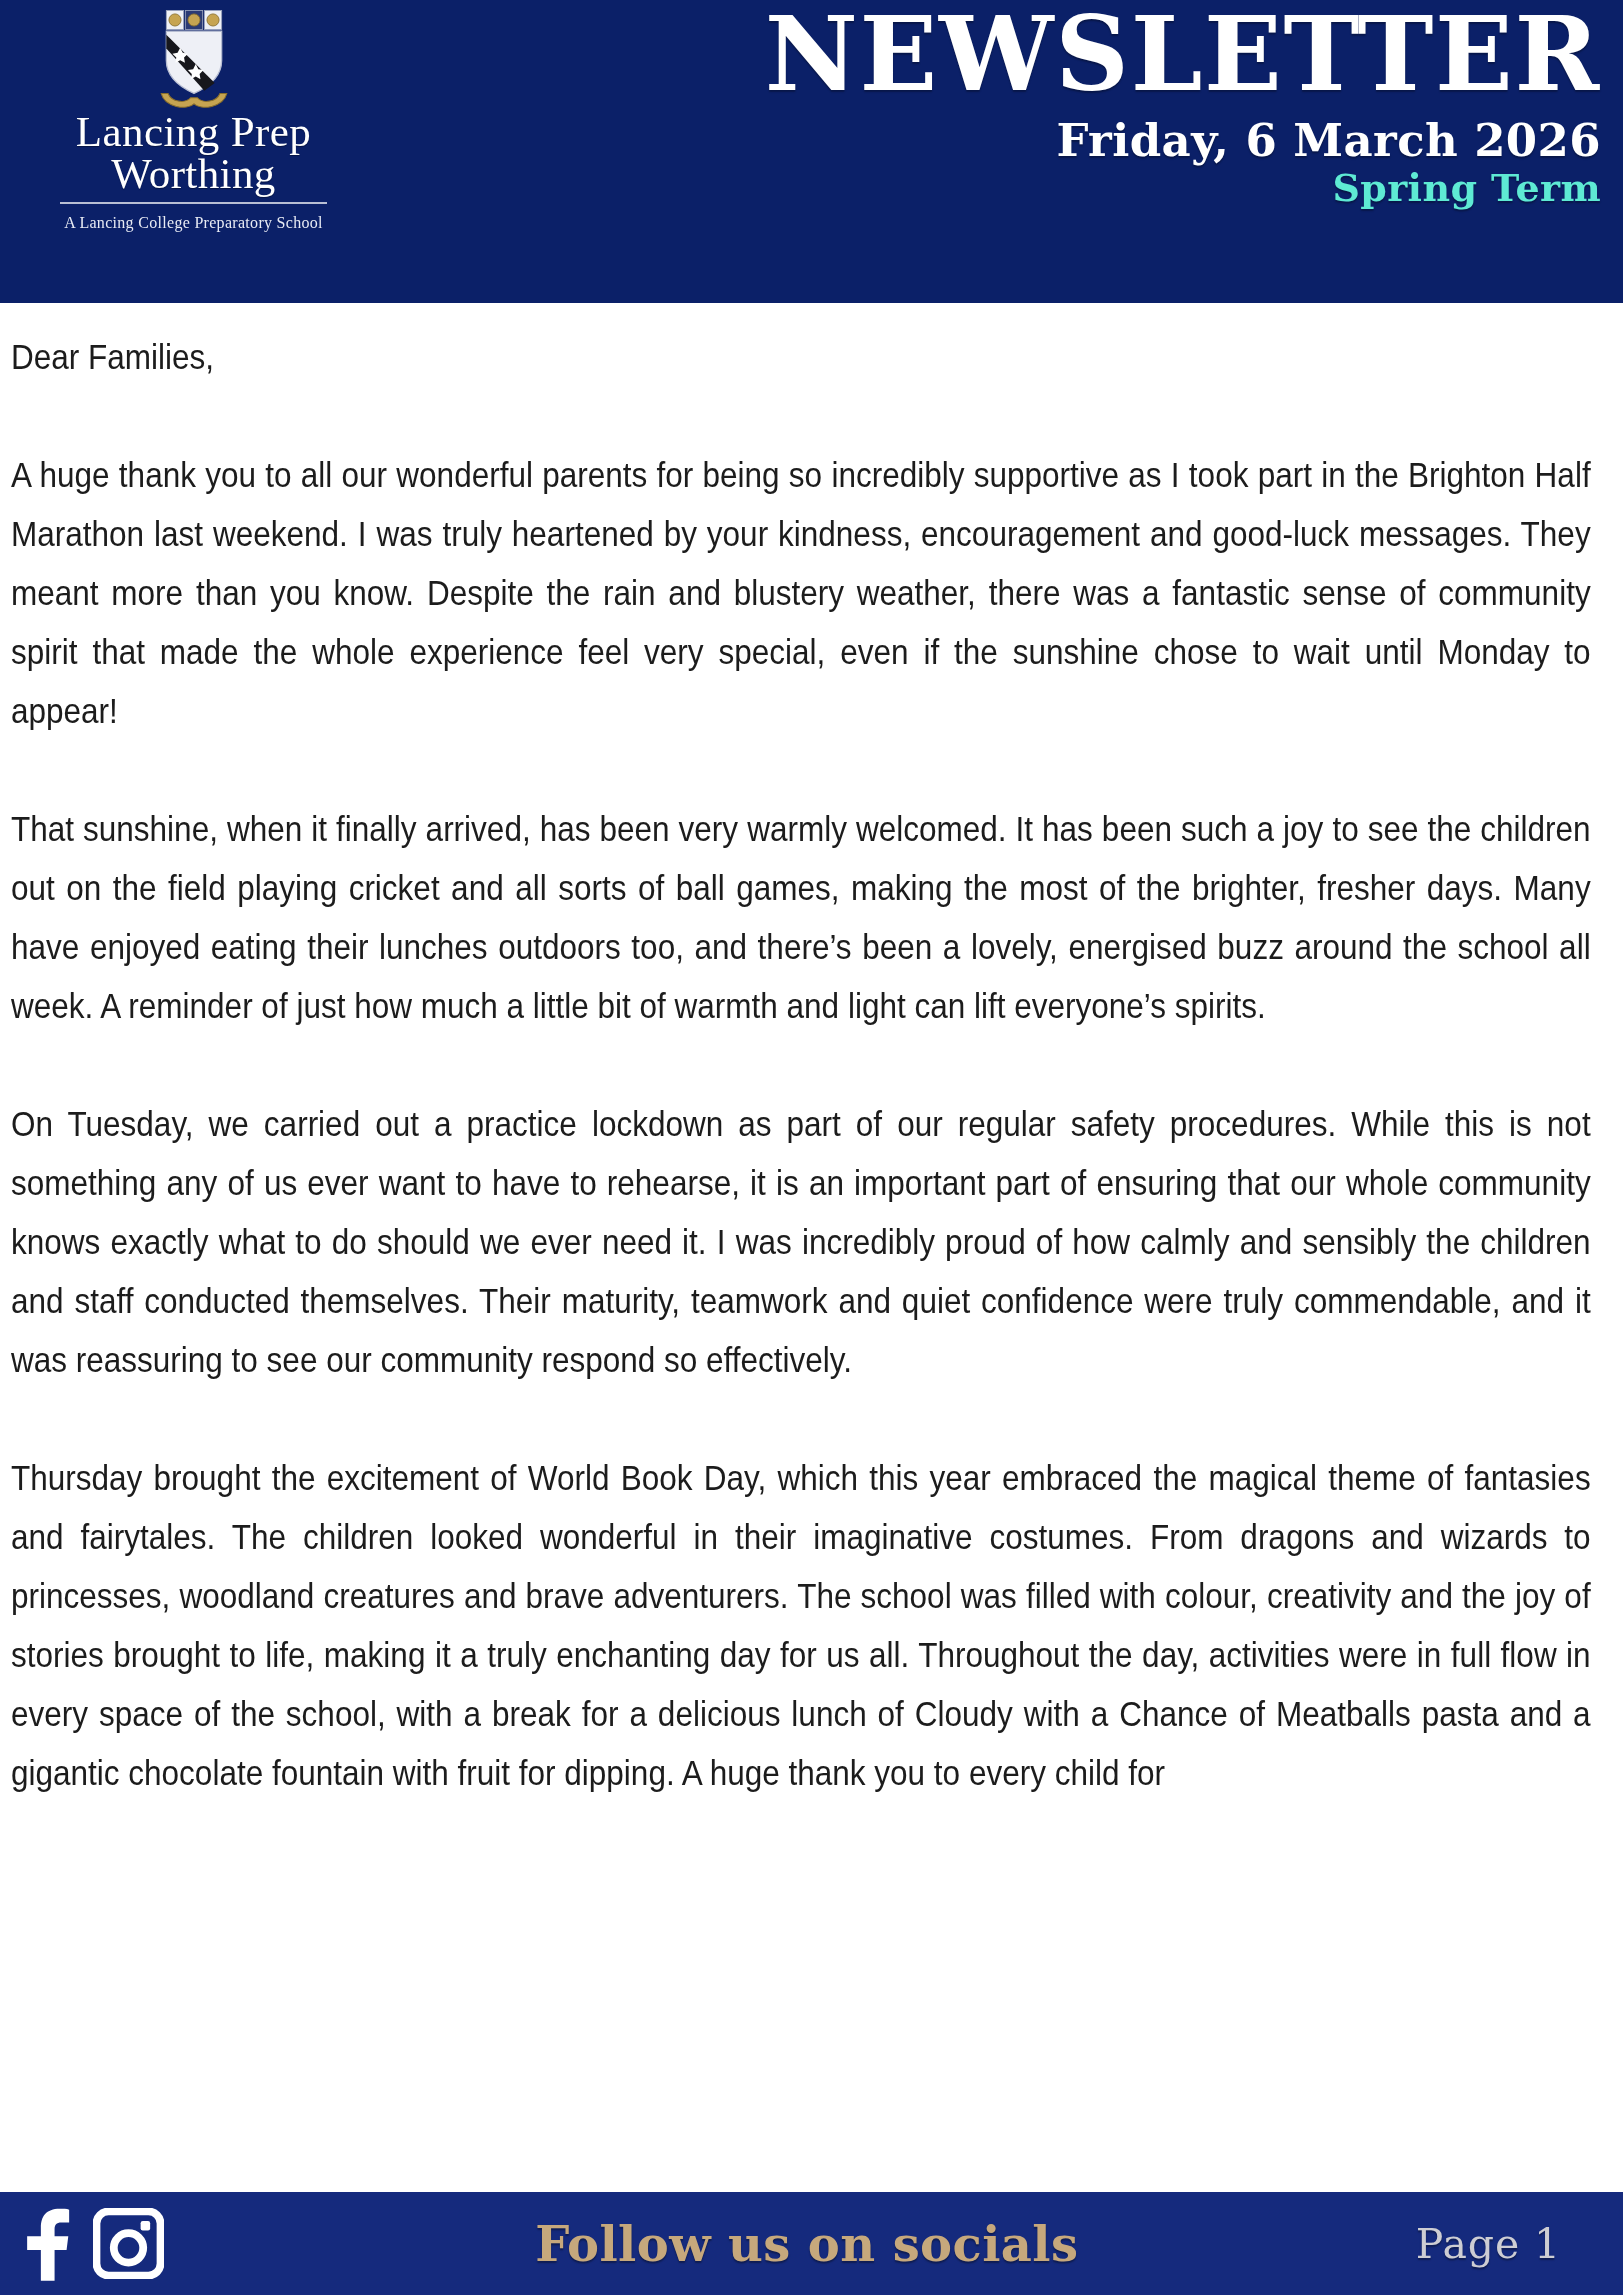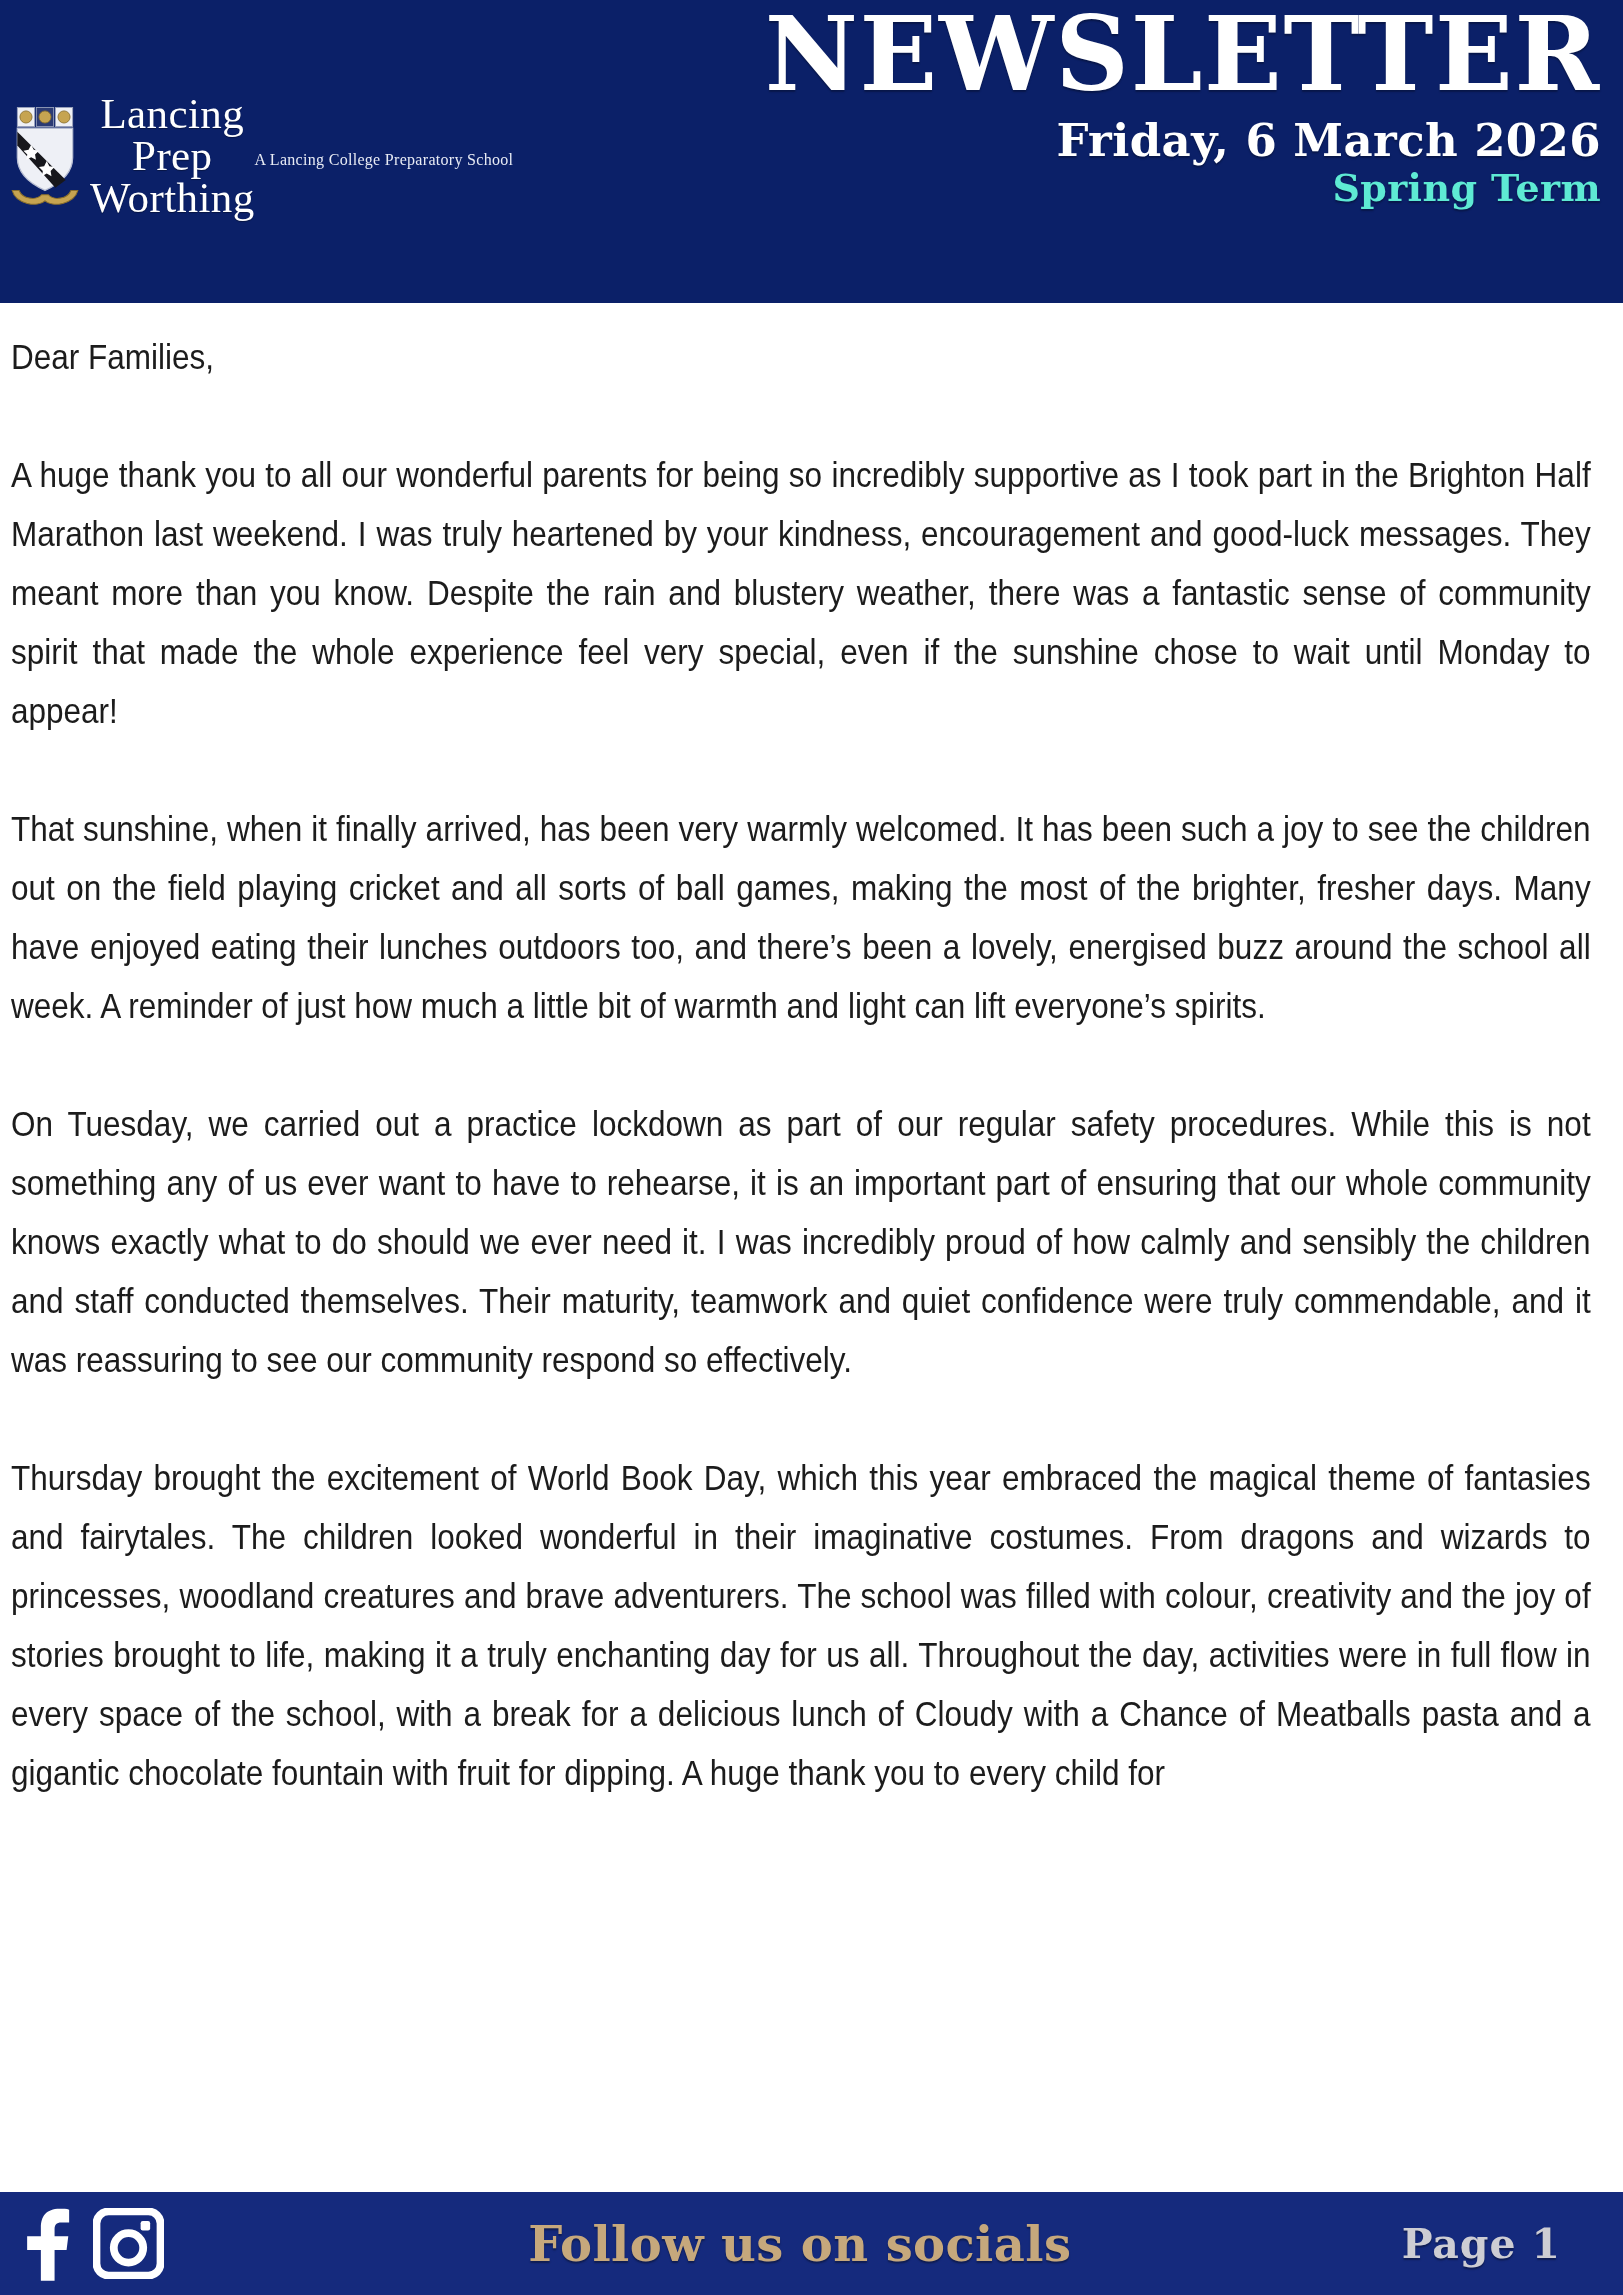--- a/index.html
+++ b/index.html
@@ -22,21 +22,21 @@
     width: 1623px;
     height: 303px;
     background: #0b2068;
     display: flex;
     align-items: stretch;
   }
   .header-logo {
     width: 387px;
     flex: 0 0 387px;
     display: flex;
-    flex-direction: row;
+    flex-direction: column;
     align-items: center;
     justify-content: flex-start;
     padding-top: 7px;
     box-sizing: border-box;
   }
   .crest {
     width: 90px;
     height: 102px;
     display: block;
   }
@@ -173,21 +173,21 @@
     color: #c6a87c;
     letter-spacing: 0.4px;
     text-shadow: 0 1.7px 1.7px rgba(0,0,0,0.35);
     padding-left: 34px;
     white-space: nowrap;
   }
   .footer-page {
     flex: 0 0 auto;
     padding-right: 62px;
     font-family: "DejaVu Serif", serif;
-    font-weight: 700;
+    font-weight: 400;
     font-size: 41px;
     color: #cdcdd3;
     letter-spacing: 0.9px;
     text-shadow: 0 1.7px 1.7px rgba(0,0,0,0.35);
     white-space: nowrap;
   }
 </style>
 </head>
 <body>
 

